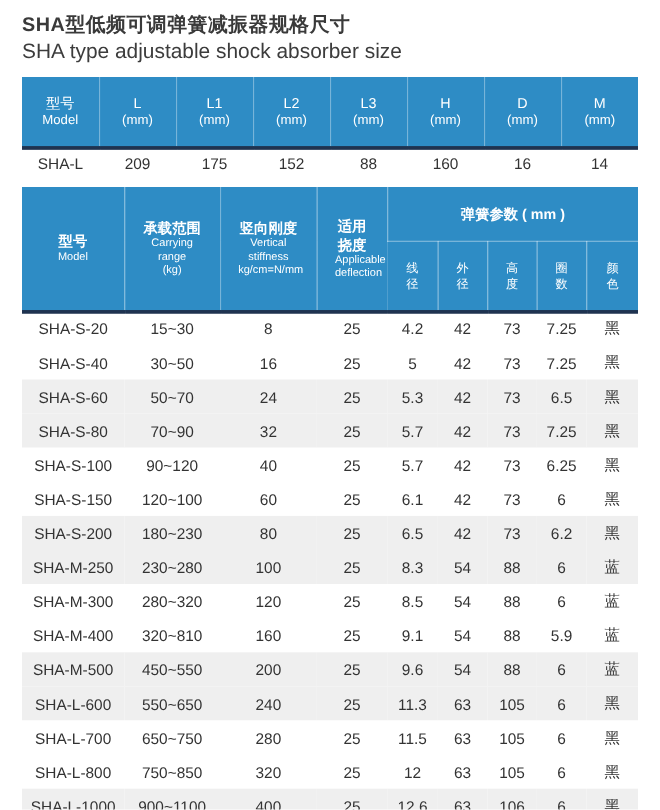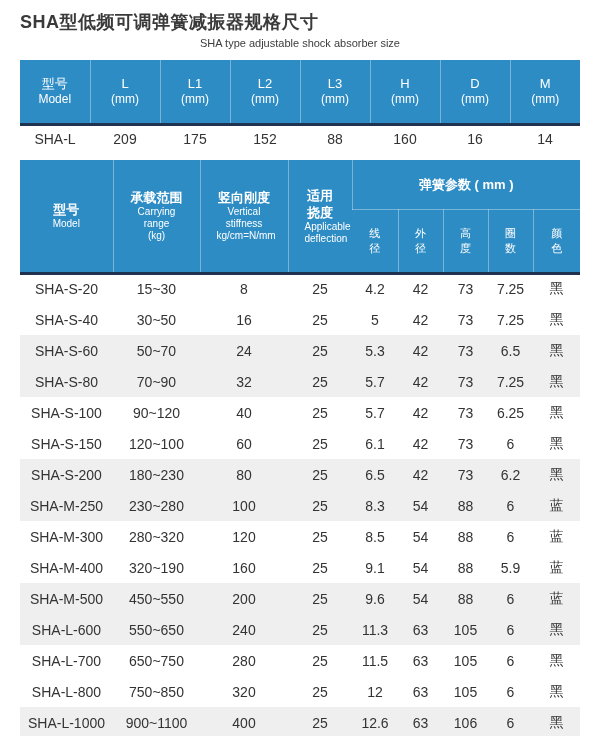--- a/index.html
+++ b/index.html
@@ -12,24 +12,23 @@
   .page { padding: 6px 20px 0 20px; }
 
   .title-zh {
     font-size: 18px;
     font-weight: bold;
     color: #3a3a3a;
     margin: 4px 0 3px 0;
     letter-spacing: 0.5px;
   }
   .title-en {
-    font-size: 11px;
+    font-size: 19px;
     color: #3c3c3c;
     margin: 0 0 11px 0;
-    text-align: center;
   }
 
   table {
     border-collapse: collapse;
     table-layout: fixed;
     width: 560px;
   }
   th {
     background: #2e8cc5;
     color: #ffffff;
@@ -278,21 +277,21 @@
           <td>120</td>
           <td>25</td>
           <td>8.5</td>
           <td>54</td>
           <td>88</td>
           <td>6</td>
           <td>蓝</td>
         </tr>
         <tr>
           <td>SHA-M-400</td>
-          <td>320~190</td>
+          <td>320~810</td>
           <td>160</td>
           <td>25</td>
           <td>9.1</td>
           <td>54</td>
           <td>88</td>
           <td>5.9</td>
           <td>蓝</td>
         </tr>
         <tr class="shaded">
           <td>SHA-M-500</td>

